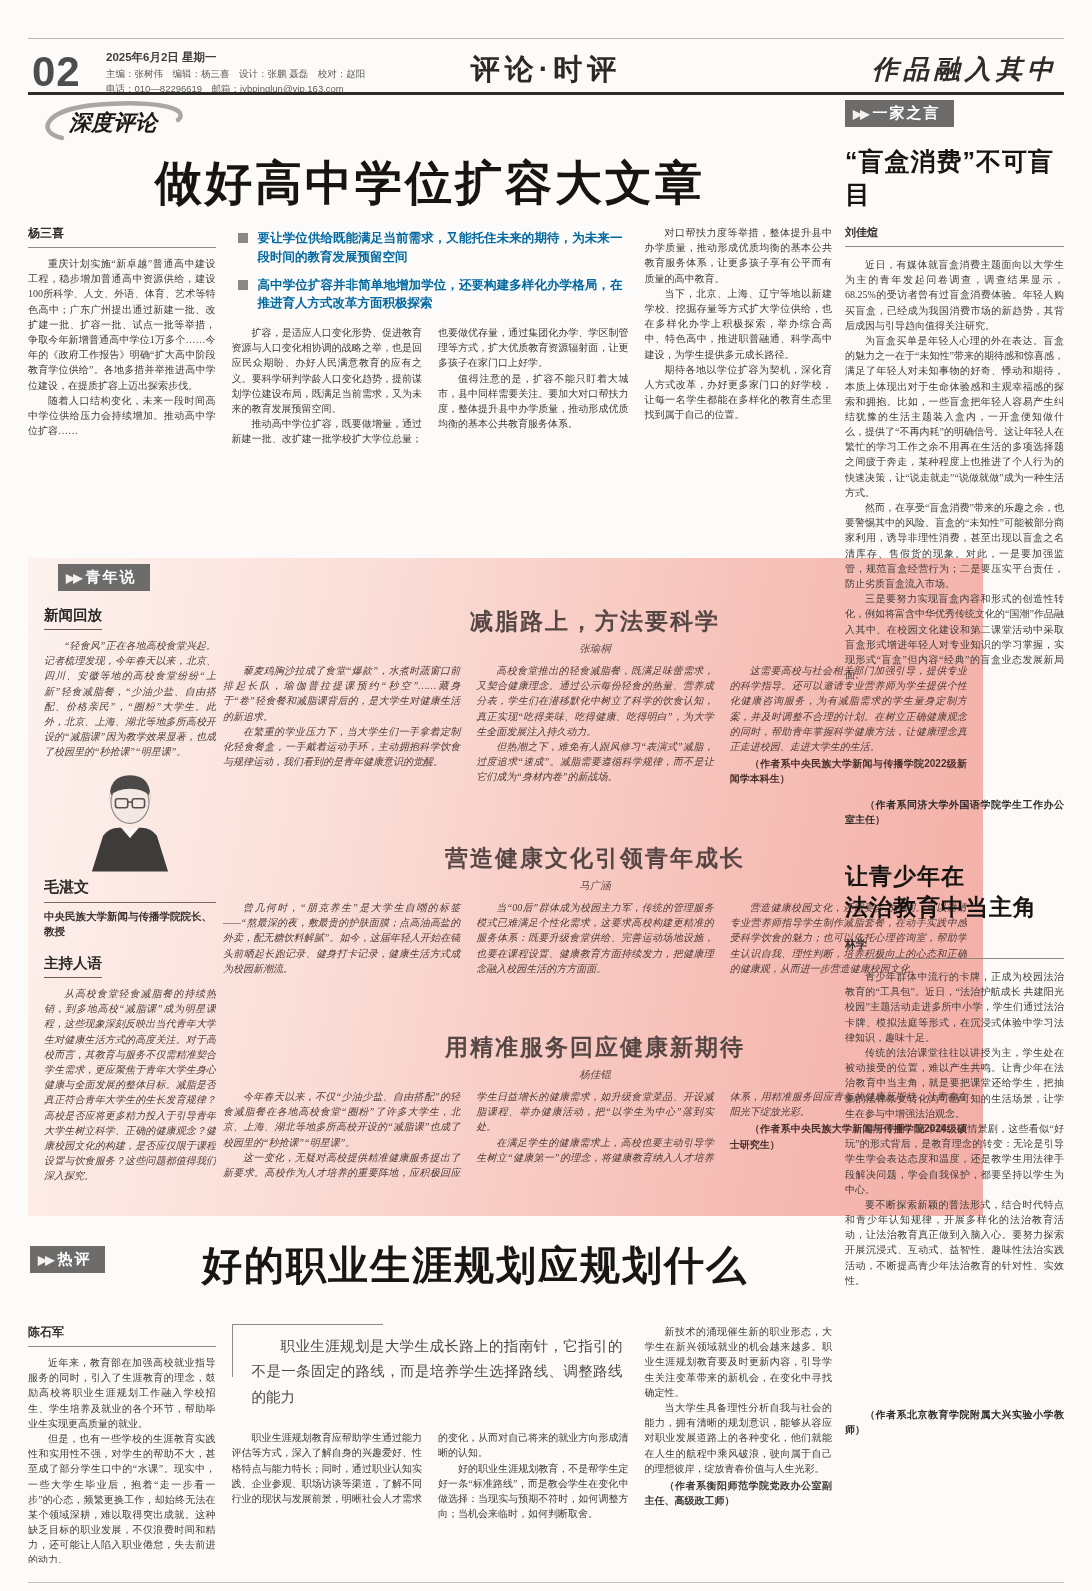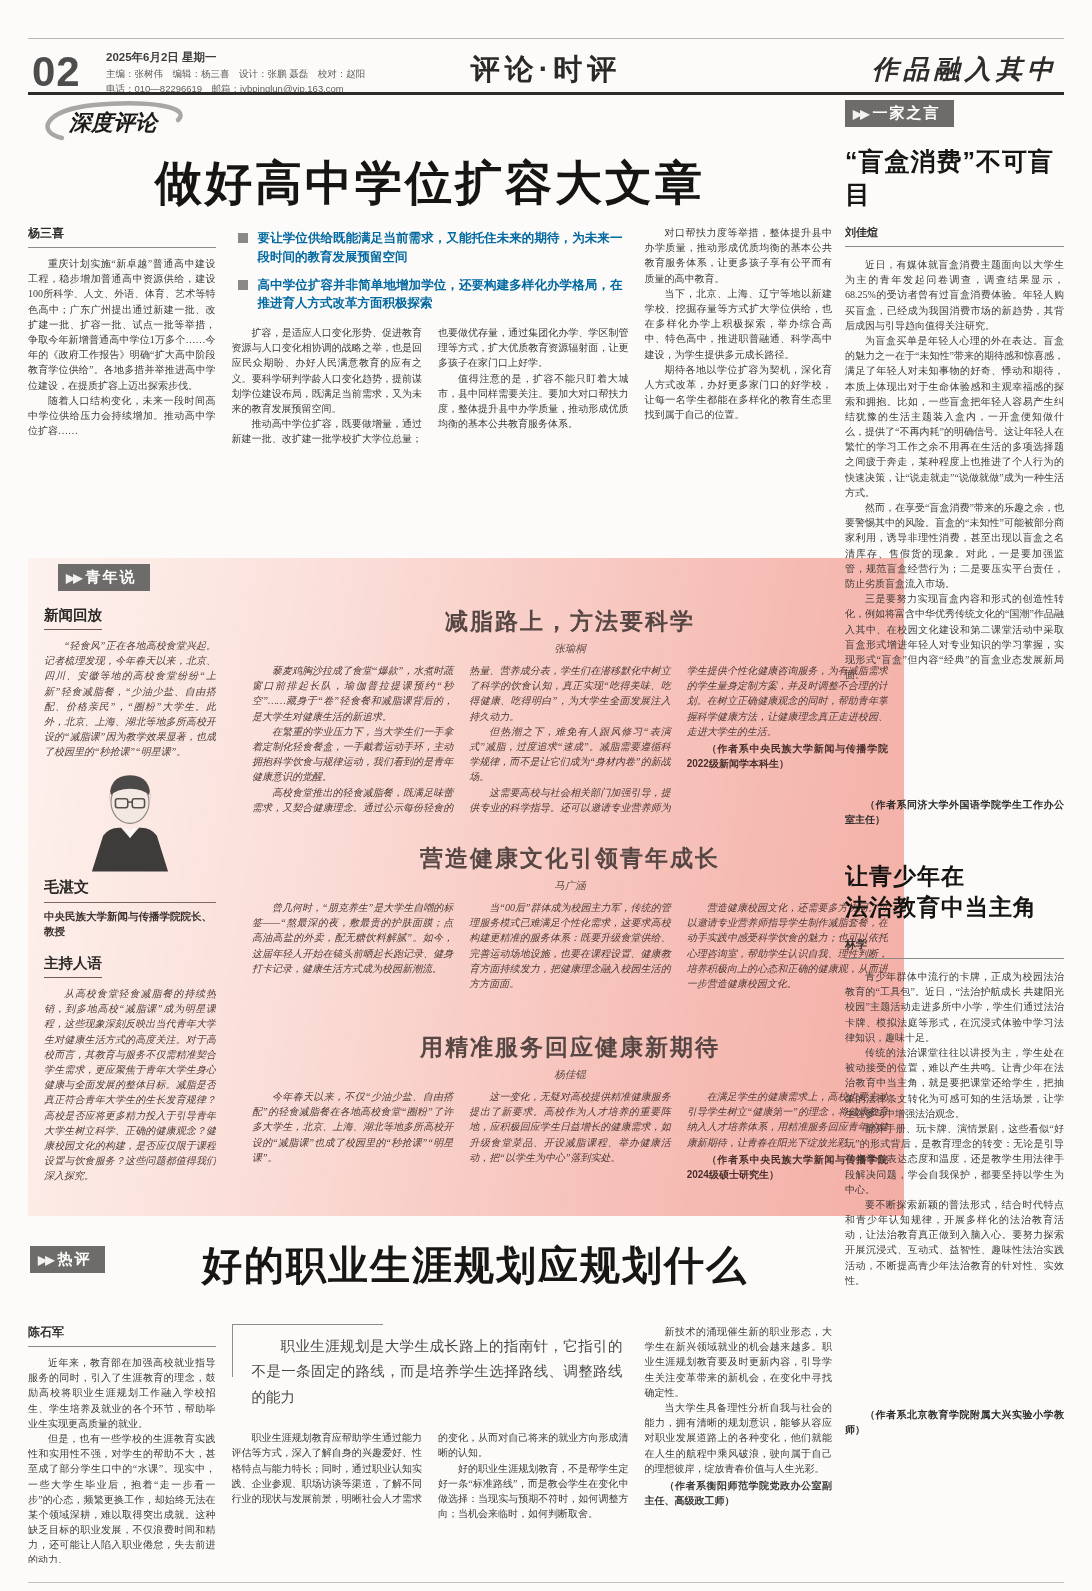--- a/index.html
+++ b/index.html
@@ -44,25 +44,25 @@
   .byline { font-family:"Liberation Sans",sans-serif; font-size:12px; font-weight:bold;
     color:#2f2d2b; padding-bottom:5px; border-bottom:1px solid #8d8a86; margin-bottom:8px; }
   .bullets { margin:4px 6px 12px 6px; }
   .bullet-item { display:block; position:relative; padding-left:20px;
     font-family:Liberation Sans, sans-serif; font-size:12.5px; font-weight:bold;
     color:#0369a1; line-height:1.5; margin-bottom:9px; text-align:justify; }
   .bullet-item::before { content:""; position:absolute; left:0; top:4px; width:10px; height:10px; background:#8b8885; }
   .twocol { column-count:2; column-gap:16px; height:212px; overflow:hidden; }
 
   
-  #youth { position:absolute; left:28px; top:558px; width:876px; height:658px;
+  #youth { position:absolute; left:28px; top:558px; width:955px; height:658px;
     background:linear-gradient(100deg,#fdf2ee 0%,#fbe0da 30%,#f6c0b8 70%,#f3aea6 100%);
     padding:14px 16px 10px 16px; overflow:hidden; }
   #youth-badge { position:absolute; top:6px; left:30px; }
-  #youth-inner { display:flex; gap:36px; margin-top:34px; height:600px; }
+  #youth-inner { display:flex; gap:7px; margin-top:34px; height:600px; }
   #youth-left { width:172px; flex:none; overflow:hidden; }
   .panel-heading { font-family:"Liberation Sans",sans-serif; font-size:14.5px; font-weight:bold;
     color:#2a2826; padding-bottom:4px; border-bottom:1.5px solid #6f5a55; margin-bottom:8px; display:inline-block; }
   .kai p { font-style:italic; color:#4e3c39; }
   #avatar-wrap { text-align:center; margin:8px 0 2px 0; }
   #host-name { font-family:"Liberation Sans",sans-serif; font-size:15px; font-weight:bold;
     color:#2a2826; padding-bottom:5px; border-bottom:1px solid #7c6761; margin-bottom:6px; }
   #host-title { font-family:"Liberation Sans",sans-serif; font-size:10.5px; font-weight:bold;
     color:#3c3230; line-height:1.5; margin-bottom:14px; }
   #youth-right { flex:1; overflow:hidden; }

